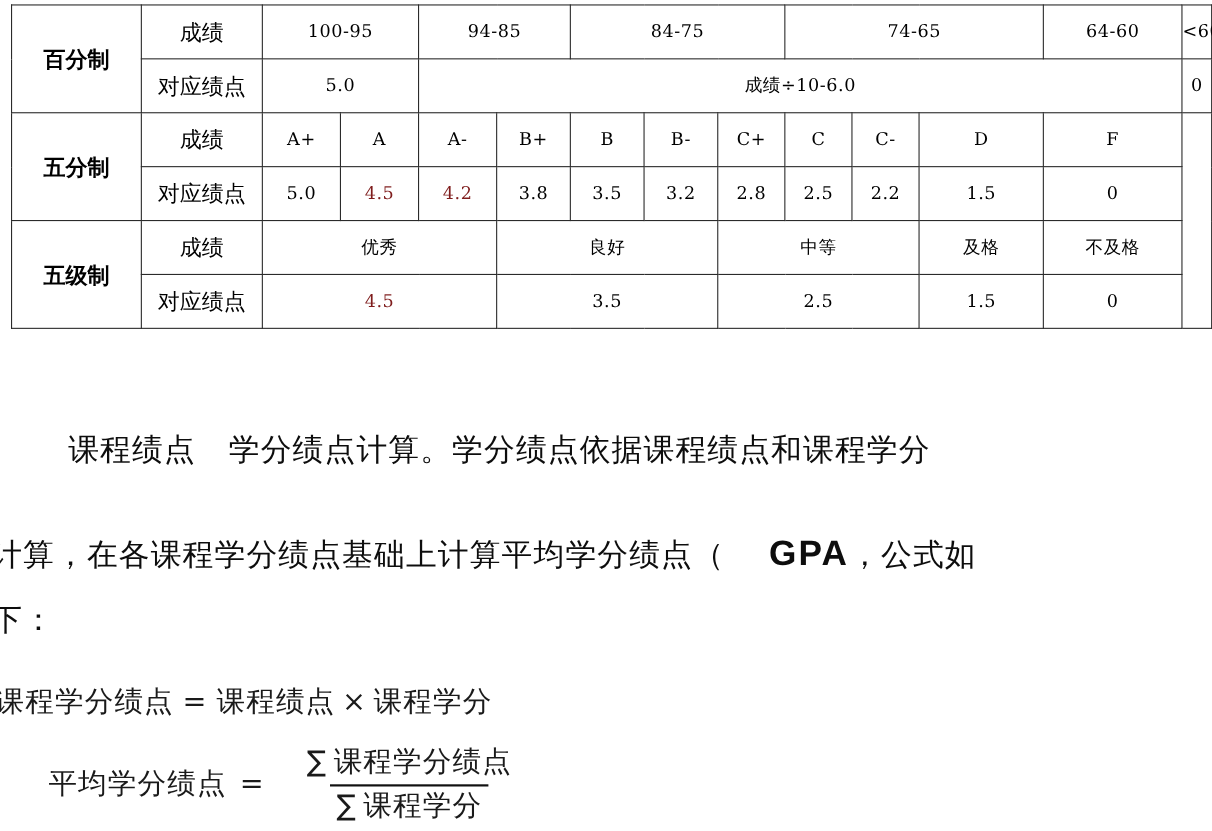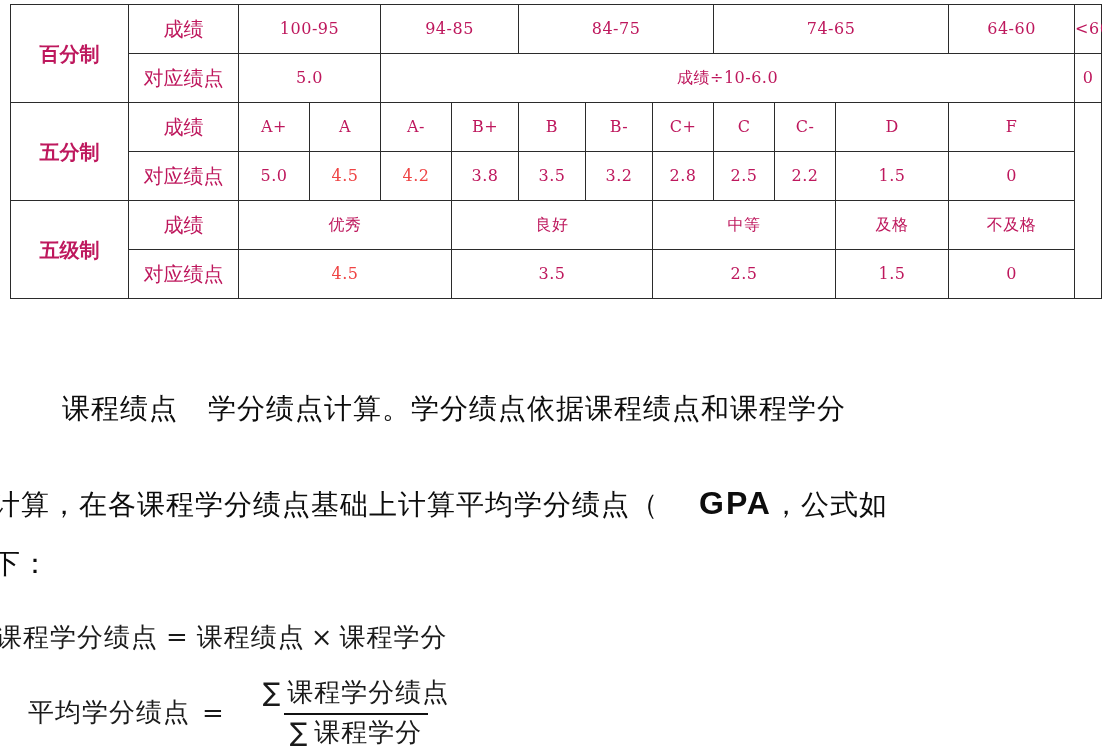--- a/index.html
+++ b/index.html
@@ -28,40 +28,40 @@
     table-layout: fixed;
     width: 1092px;
     background: #fff;
   }
   table.grade-table td {
     border: 1px solid #2b2b2b;
     text-align: center;
     vertical-align: middle;
     font-family: "DejaVu Serif", "Liberation Serif", serif;
     font-size: 20px;
-    color: #be185d;
+    color: #000000;
     padding: 0;
     height: 48px;
     line-height: 1.1;
     white-space: nowrap;
   }
   table.grade-table td.label {
     font-size: 20px;
     font-weight: bold;
   }
   table.grade-table td.rowhead {
     font-size: 20px;
   }
   table.grade-table td.num {
     font-size: 16px;
     letter-spacing: 0.5px;
     text-align: center;
   }
   table.grade-table td.light {
-    color: #ef4444;
+    color: #7f1d1d;
   }
   
   table.grade-table {
     border: 1px solid #2b2b2b;
   }
 
   
   .para {
     position: absolute;
     font-family: "DejaVu Serif", "Liberation Serif", serif;
@@ -90,21 +90,21 @@
     font-family: "DejaVu Serif", "Liberation Serif", serif;
     font-size: 26px;
     white-space: nowrap;
     letter-spacing: 1px;
   }
   .formula1 .eq { margin: 0 8px; }
   .formula1 .times { margin: 0 6px; }
 
   .formula2 {
     position: absolute;
-    left: 28px;
+    left: 44px;
     top: 675px;
     display: flex;
     align-items: center;
     font-family: "DejaVu Serif", "Liberation Serif", serif;
     font-size: 26px;
     white-space: nowrap;
     letter-spacing: 1px;
   }
   .formula2 .lhs { padding-right: 12px; }
   .formula2 .eq { padding-right: 14px; }

